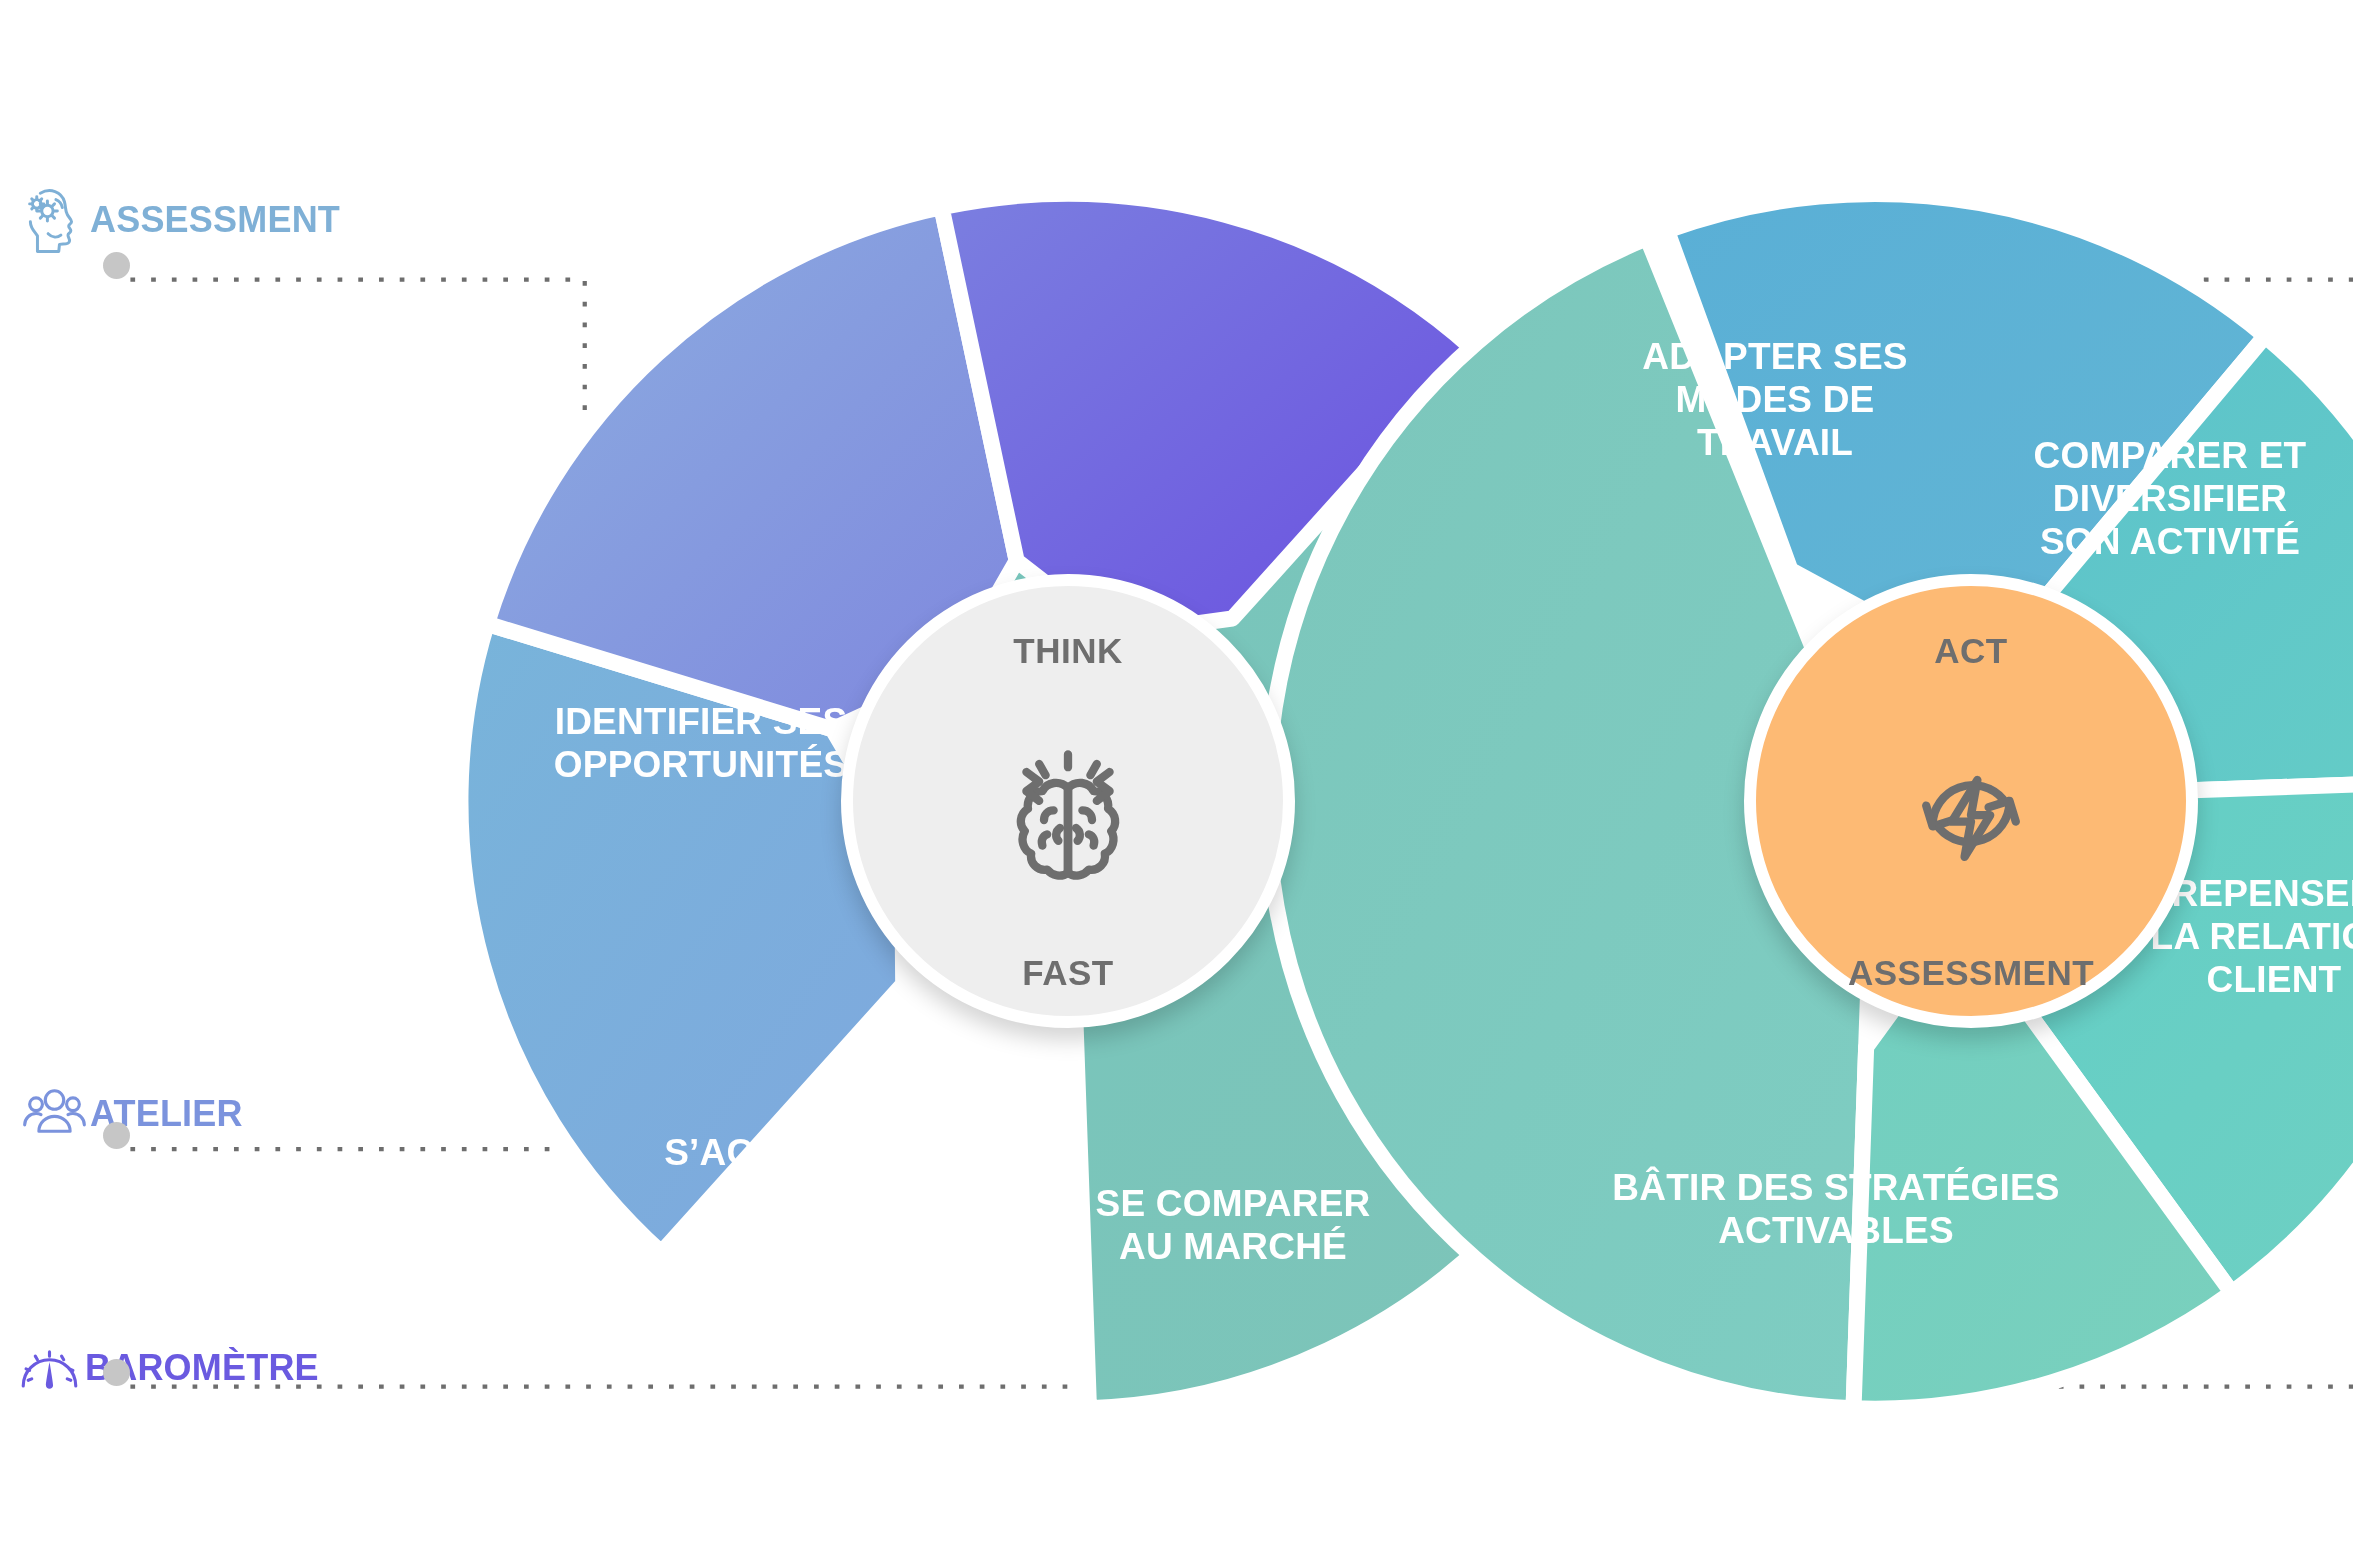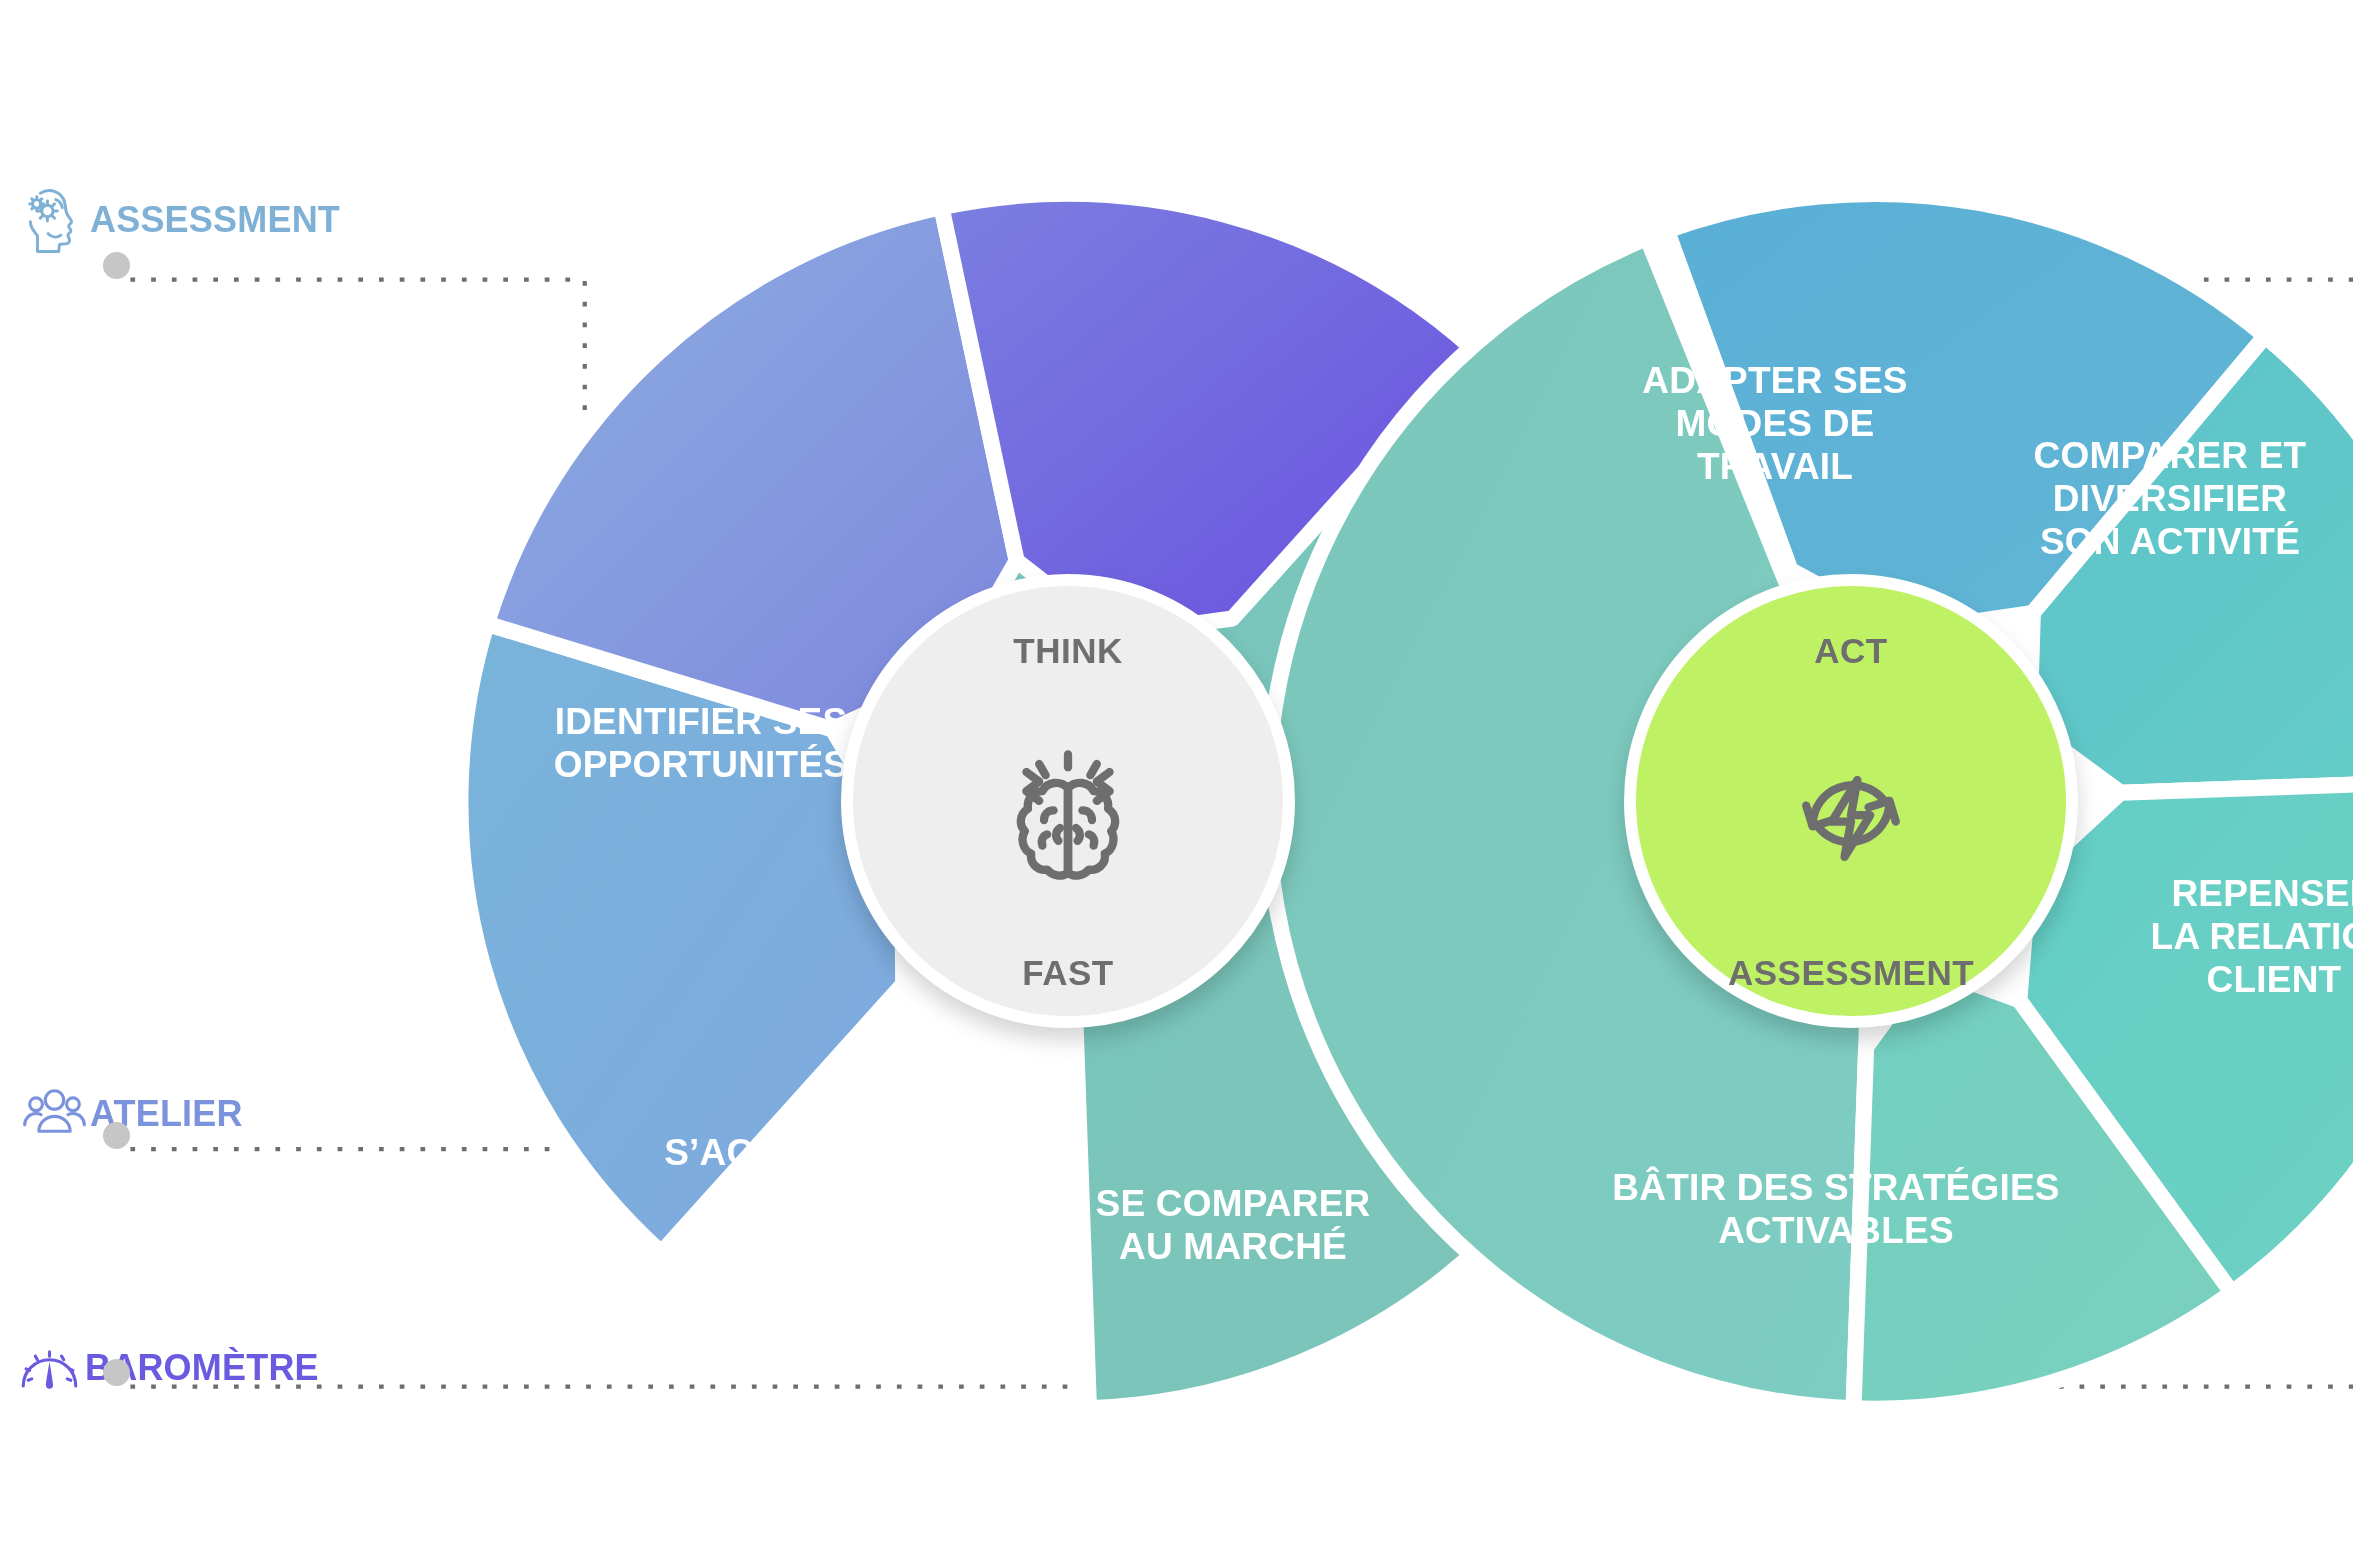--- a/index.html
+++ b/index.html
@@ -99,21 +99,21 @@
         <path d="M 4289.088405060203 2124.670928711191 L 4740.24297545729 2745.6319227436825 A 1290 1290 0 0 1 3936.979649253774 2991.2141668546337 L 3963.7667579477784 2224.1317375761264 L 4088.9247179926756 2051.7349938270218 Z" fill="url(#R-grad-4)" stroke="#ffffff" stroke-width="34" stroke-linejoin="round"></path>
       </g>
   </svg>
 
   <div id="seg-labels">
       <div class="seg-text" style="left: 701px; top: 744px;">IDENTIFIER SES
 OPPORTUNITÉS</div>
       <div class="seg-text" style="left: 810px; top: 1153px;">S’ACCULTURER</div>
       <div class="seg-text" style="left: 1233px; top: 1226px;">SE COMPARER
 AU MARCHÉ</div>
-      <div class="seg-text" style="left: 1775px; top: 424px;">ADAPTER SES
+      <div class="seg-text" style="left: 1775px; top: 400px;">ADAPTER SES
 MODES DE
 TRAVAIL</div>
       <div class="seg-text" style="left: 2170px; top: 499px;">COMPARER ET
 DIVERSIFIER
 SON ACTIVITÉ</div>
       <div class="seg-text" style="left: 2274px; top: 937px;">REPENSER
 LA RELATION
 CLIENT</div>
       <div class="seg-text" style="left: 1836px; top: 1210px;">BÂTIR DES STRATÉGIES
 ACTIVABLES</div>
@@ -127,21 +127,21 @@
    <path d="M50 35c-5-5-13-4-16 2-6 0-10 5-9 11-5 3-6 10-2 14-3 5-1 12 4 14-1 6 4 11 10 10 3 4 9 5 13 2z"></path>
    <path d="M50 35c5-5 13-4 16 2 6 0 10 5 9 11 5 3 6 10 2 14 3 5 1 12-4 14 1 6-4 11-10 10-3 4-9 5-13 2z"></path>
    <path d="M50 35v53"></path>
    <path d="M41 49c-4 0-6 3-6 6M37 64c-3 1-4 4-3 7M45 60c-3 2-3 6-1 8M59 49c4 0 6 3 6 6M63 64c3 1 4 4 3 7M55 60c3 2 3 6 1 8"></path>
    <path d="M50 14v8M32 20l4 7M68 20l-4 7"></path>
    <path d="M24 25l8 6-8 6 8 6M76 25l-8 6 8 6-8 6"></path>
             </g>
           </svg></div>
         <div class="hub-bottom" style="color: rgb(110, 110, 110);">FAST</div>
       </div>
-      <div class="hub" style="left: 1624px; top: 574px; width: 454px; height: 454px; background: #bef264;">
+      <div class="hub" style="left: 1744px; top: 574px; width: 454px; height: 454px; background: #fdba74;">
         <div class="hub-top" style="color: rgb(110, 110, 110);">ACT</div>
         <div class="hub-icon"><svg viewBox="0 0 100 100" xmlns="http://www.w3.org/2000/svg">
             <g fill="none" stroke="#6e6e6e" stroke-width="5.2" stroke-linecap="round" stroke-linejoin="round">
    <path d="M26 58a25 25 0 0 1 44-16"></path>
               <path d="M22 46l4 13 13-4"></path>
    <path d="M74 44a25 25 0 0 1-44 16"></path>
               <path d="M78 56l-4-13-13 4"></path>
    <path d="M54 30L38 56h12l-4 22 16-26H50z"></path>
             </g>
           </svg></div>

